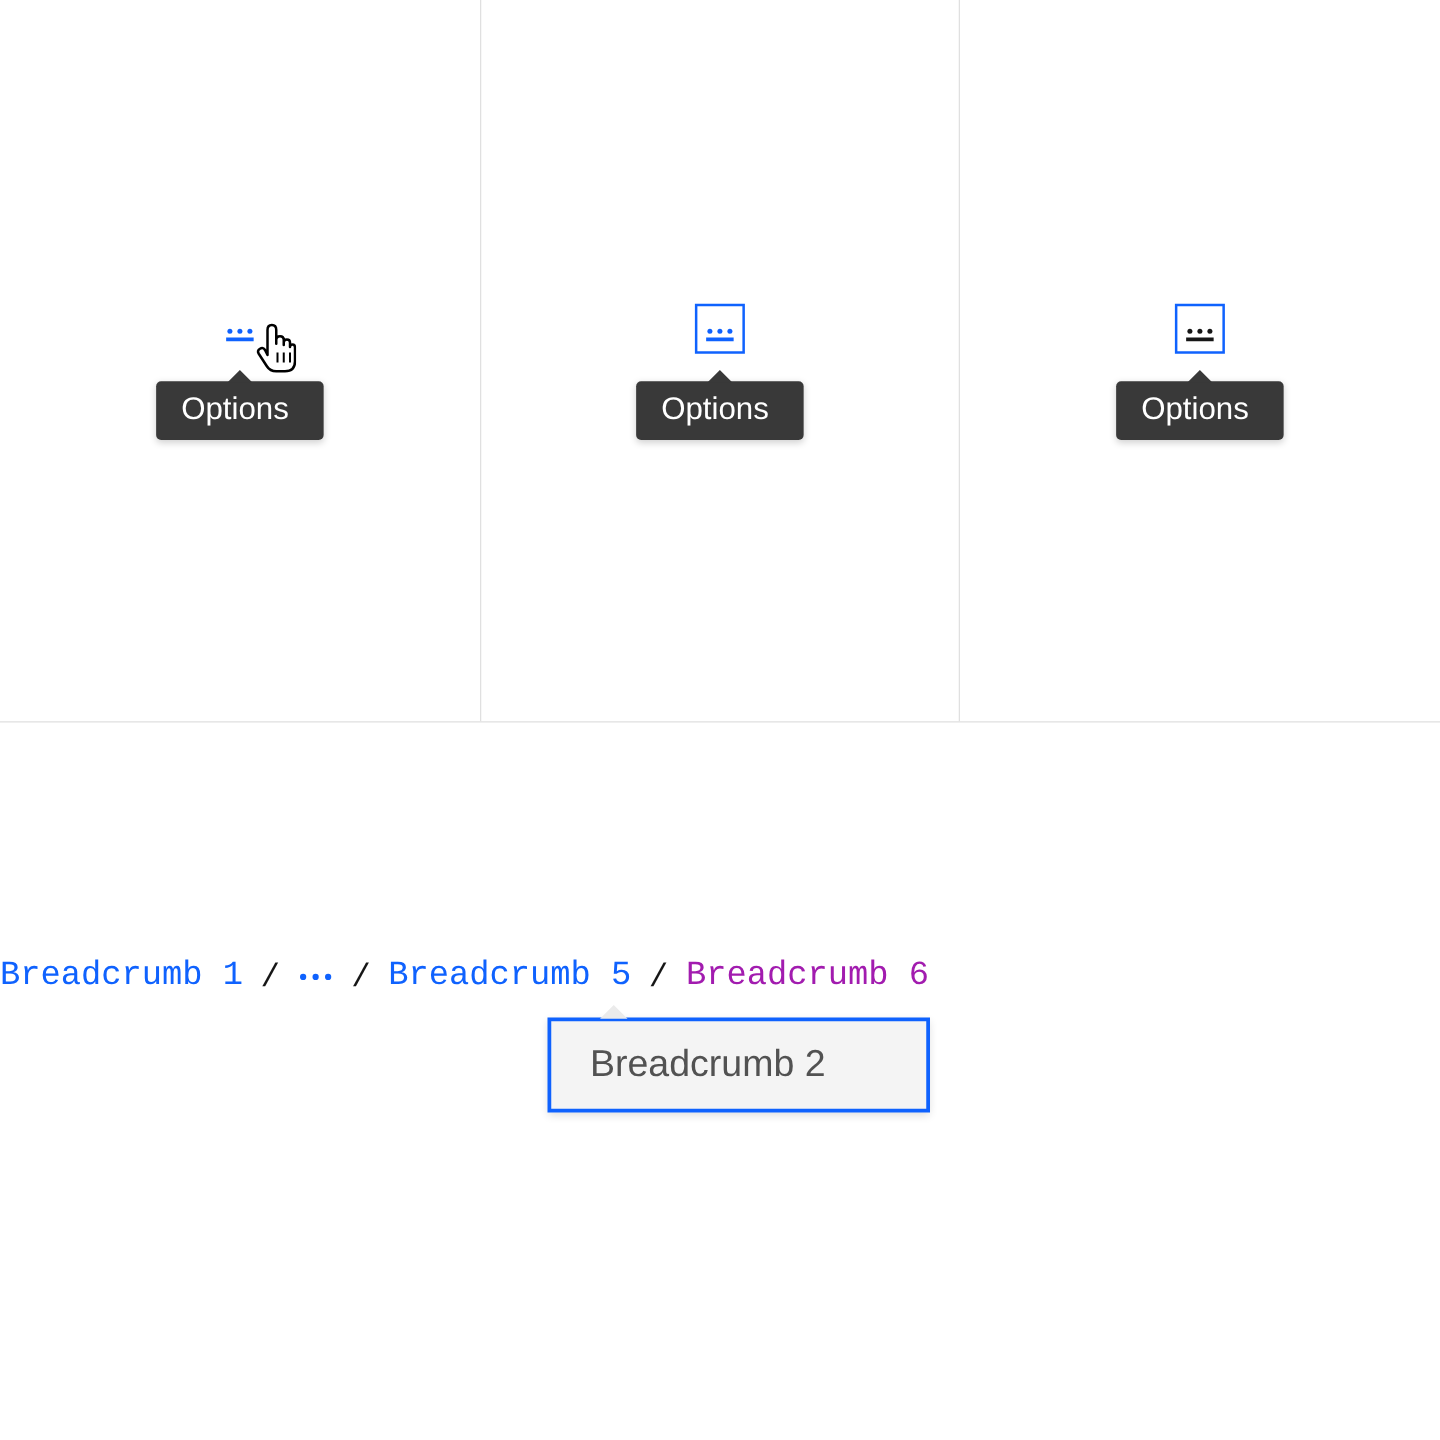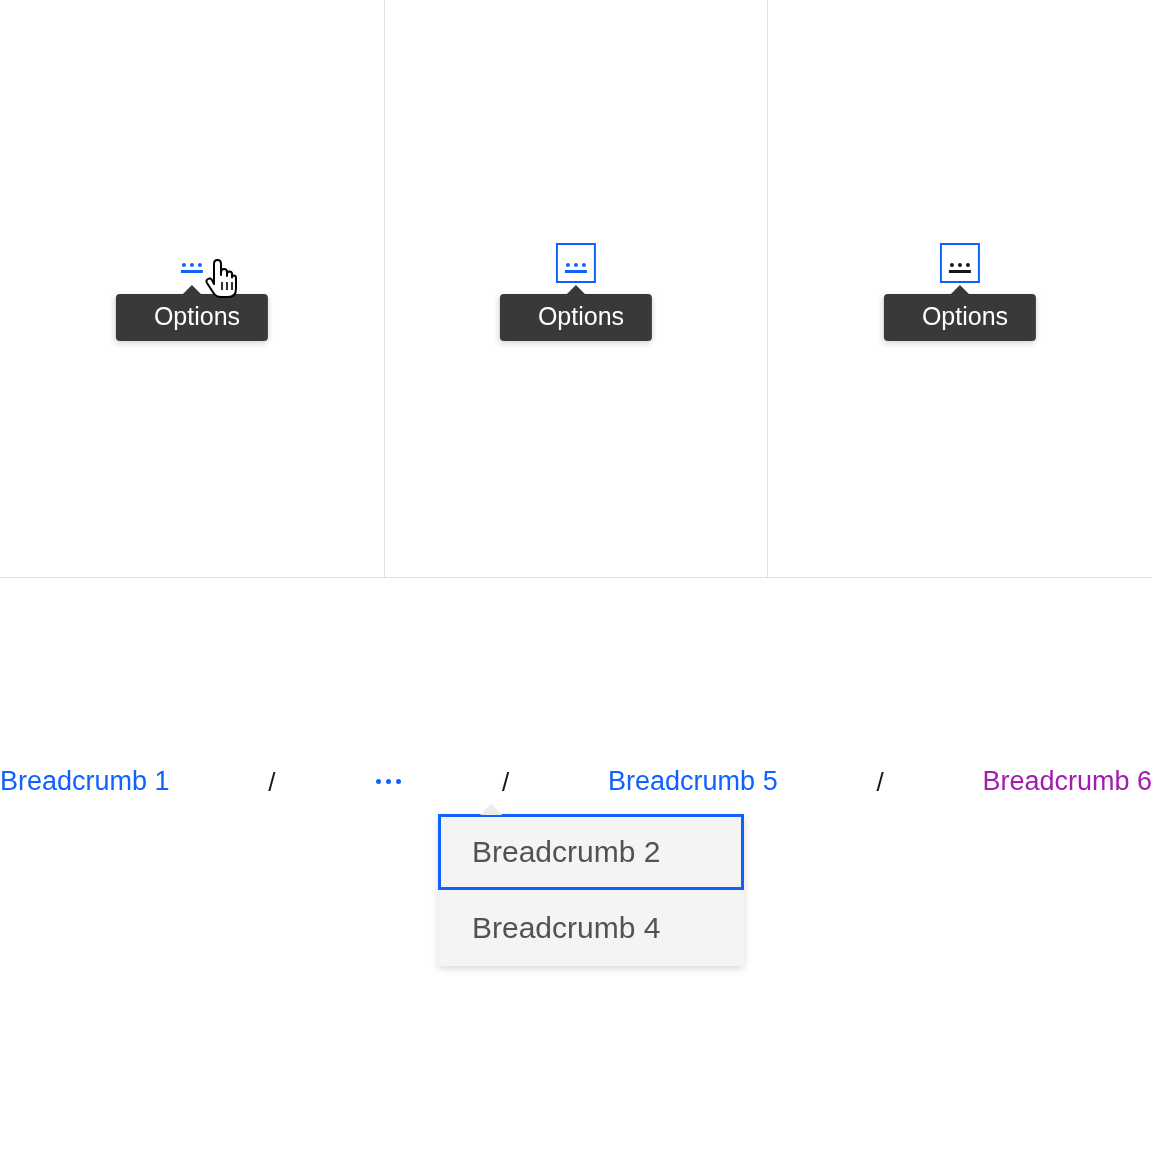--- a/index.html
+++ b/index.html
@@ -90,27 +90,27 @@
   
   .of-trigger.state-active {
     border-color: #0f62fe;
   }
   .of-trigger.state-active .dots i { background: #161616; }
   .of-trigger.state-active .bar { background: #161616; }
 
   
   .tooltip {
     position: relative;
-    margin-top: 11px;
+    margin-top: 22px;
     background: #393939;
     color: #ffffff;
     border-radius: 4px;
     font-size: 25px;
     line-height: 1;
-    padding: 10px 28px 12px 38px;
+    padding: 10px 28px 12px 20px;
     white-space: nowrap;
     box-shadow: 0 2px 6px rgba(0,0,0,0.18);
   }
   .tooltip::after {
     content: "";
     position: absolute;
     top: -9px;
     left: 50%;
     transform: translateX(-50%);
     border-left: 10px solid transparent;
@@ -136,23 +136,24 @@
     width: 1152px;
     height: 574px;
   }
   .breadcrumb {
     position: absolute;
     left: 0;
     top: 190px;
     width: 1152px;
     display: flex;
     align-items: center;
-    justify-content: space-between;
+    justify-content: flex-start;
     font-size: 27px;
     line-height: 1;
+    font-family: Liberation Mono, monospace;
   }
   .crumb-link {
     color: #0f62fe;
     text-decoration: none;
     white-space: nowrap;
   }
   .crumb-current {
     color: #a21caf;
     white-space: nowrap;
   }
@@ -283,15 +284,14 @@
     </span>
 
     <span class="crumb-sep">/</span>
     <a class="crumb-link" href="#">Breadcrumb 5</a>
     <span class="crumb-sep">/</span>
     <span class="crumb-current">Breadcrumb 6</span>
   </nav>
 
   <div class="bc-menu">
     <div class="bc-menu-item focused">Breadcrumb 2</div>
-    <div class="bc-menu-item">Breadcrumb 4</div>
   </div>
 </div>
 
 </body></html>

